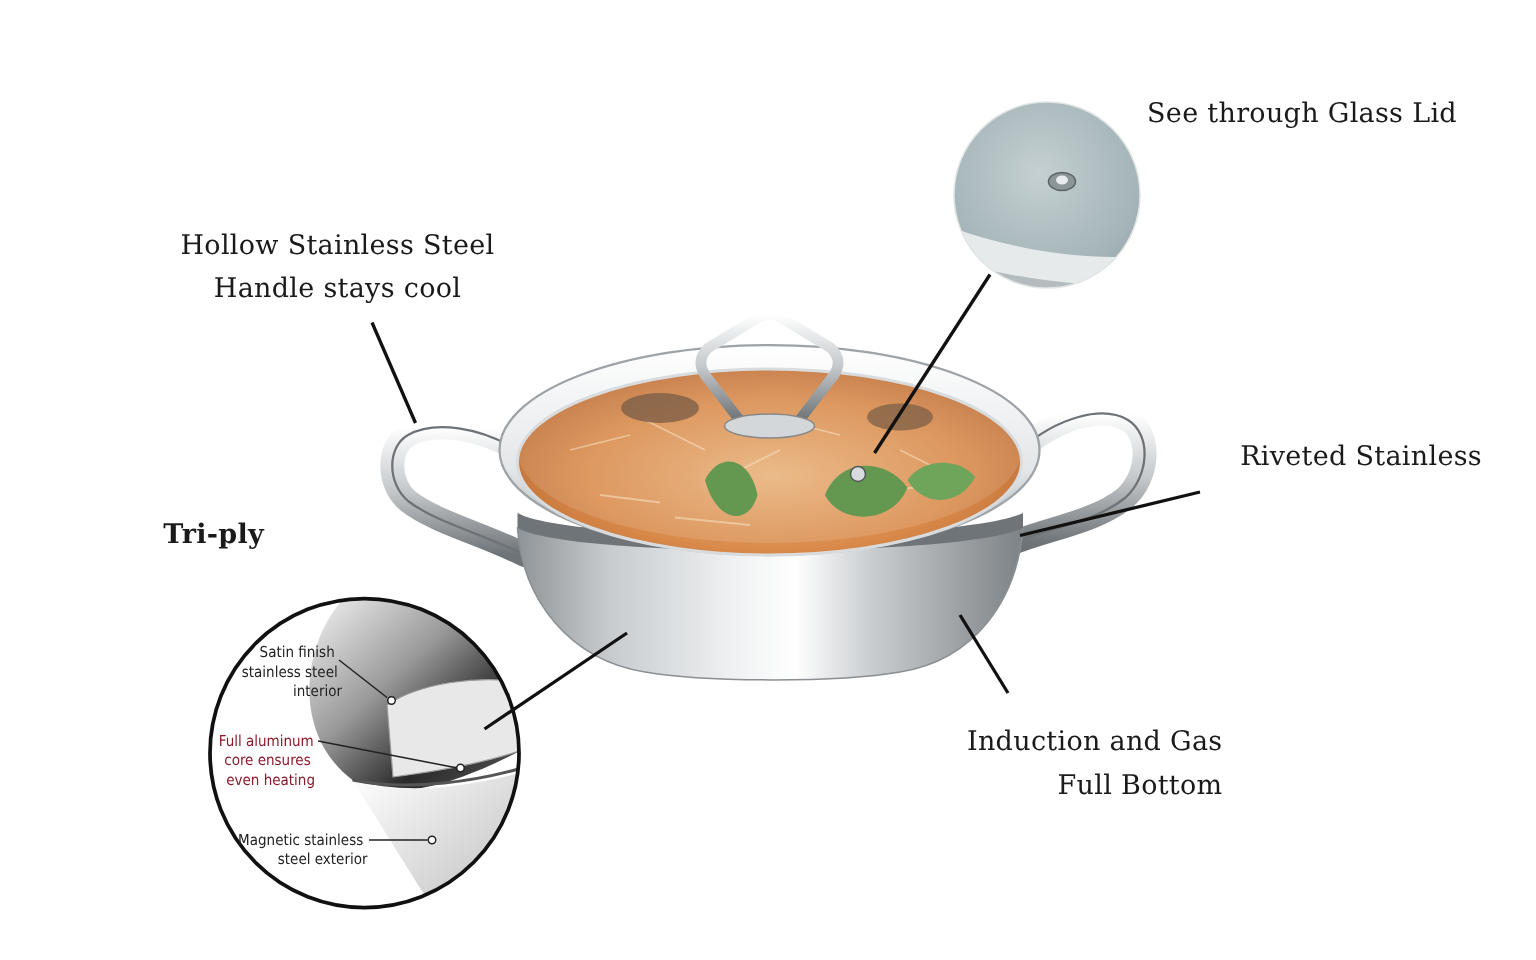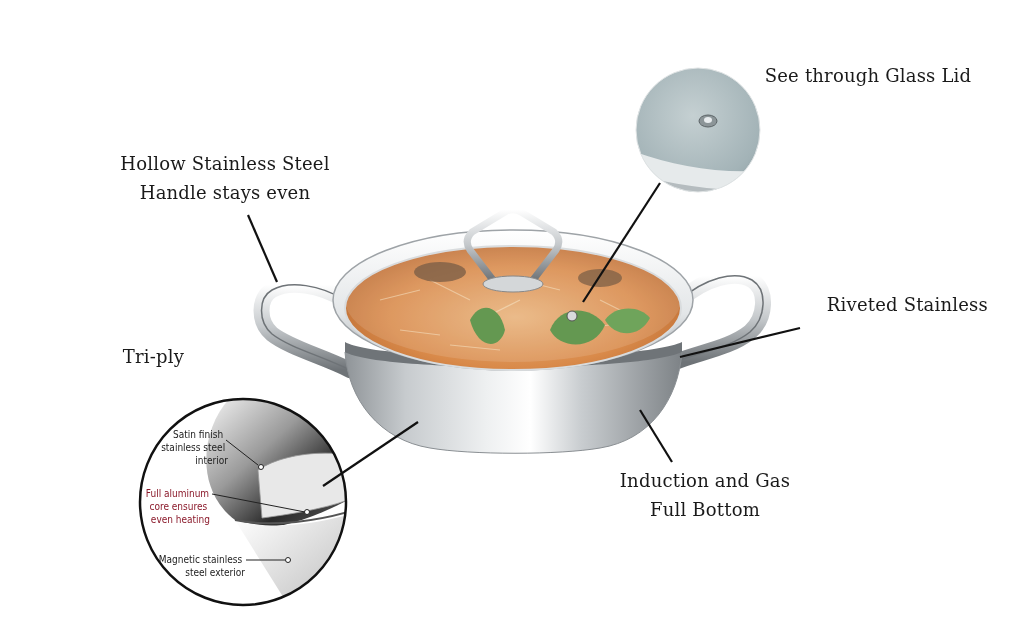--- a/index.html
+++ b/index.html
@@ -163,29 +163,29 @@
       <line x1="640" y1="410" x2="672" y2="462"></line>
     </g>
   </svg>
 
   <div class="label" style="left:748px;top:61px;width:240px;">
     <span>See through Glass Lid</span>
   </div>
 
   <div class="label" style="left:100px;top:149px;width:250px;">
     <span>Hollow Stainless Steel</span>
-    <span>Handle stays even</span>
+    <span>Handle stays cool</span>
   </div>
 
-  <div class="label" style="left:71px;top:342px;width:165px;">
+  <div class="label" style="left:60px;top:342px;width:165px;font-weight:bold;">
     <span>Tri-ply</span>
   </div>
 
   <div class="label" style="left:788px;top:290px;width:200px;text-align:right;">
     <span>Riveted Stainless</span>
   </div>
 
-  <div class="label" style="left:595px;top:466px;width:220px;">
+  <div class="label" style="left:595px;top:480px;width:220px;text-align:right;">
     <span>Induction and Gas</span>
     <span>Full Bottom</span>
   </div>
 
 </div>
 
 </body></html>

